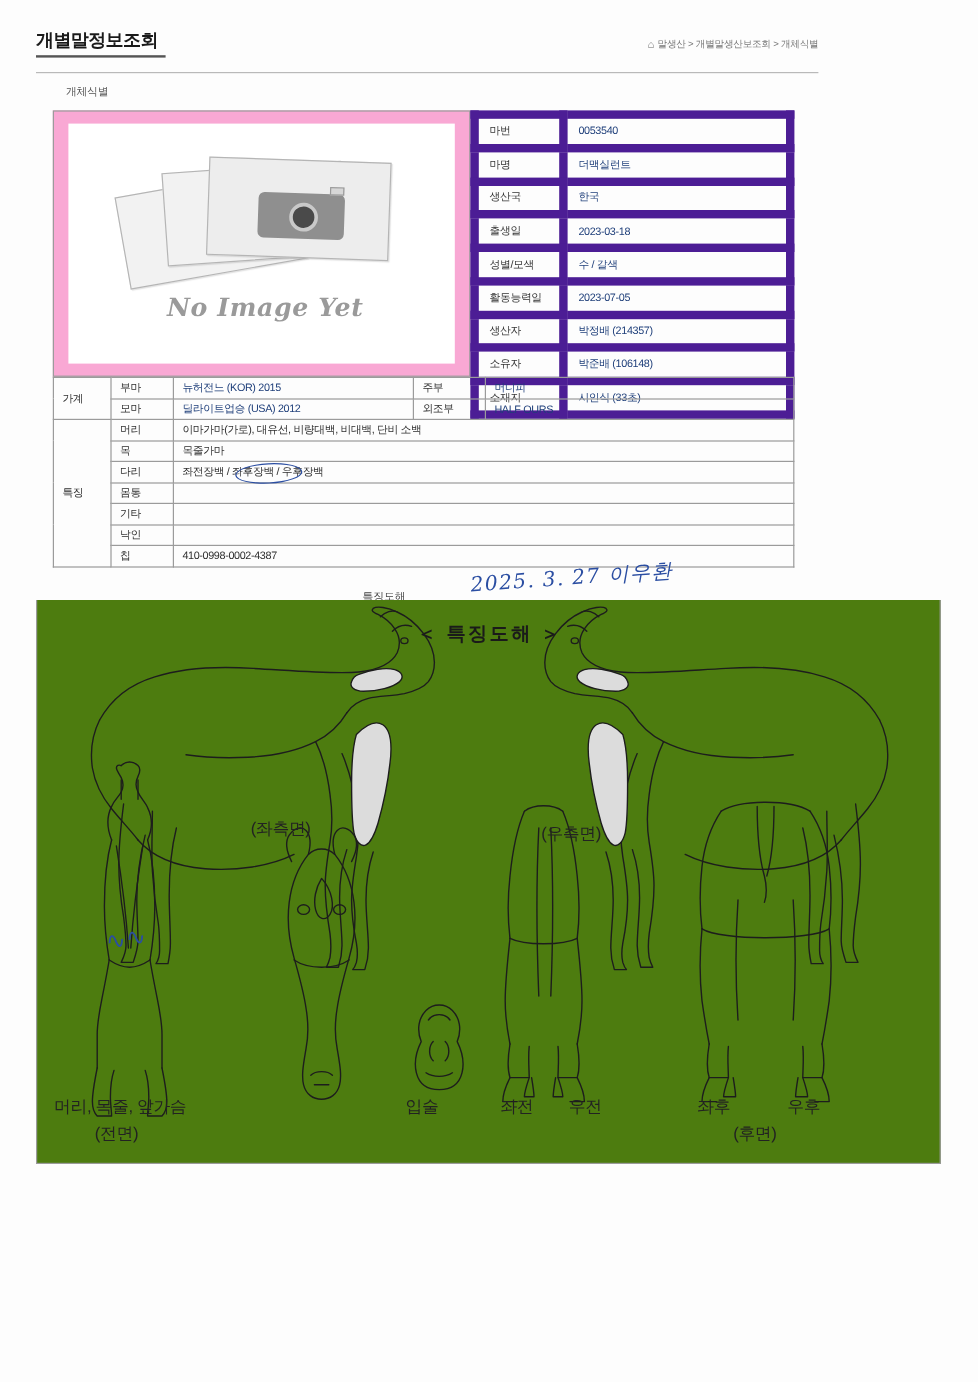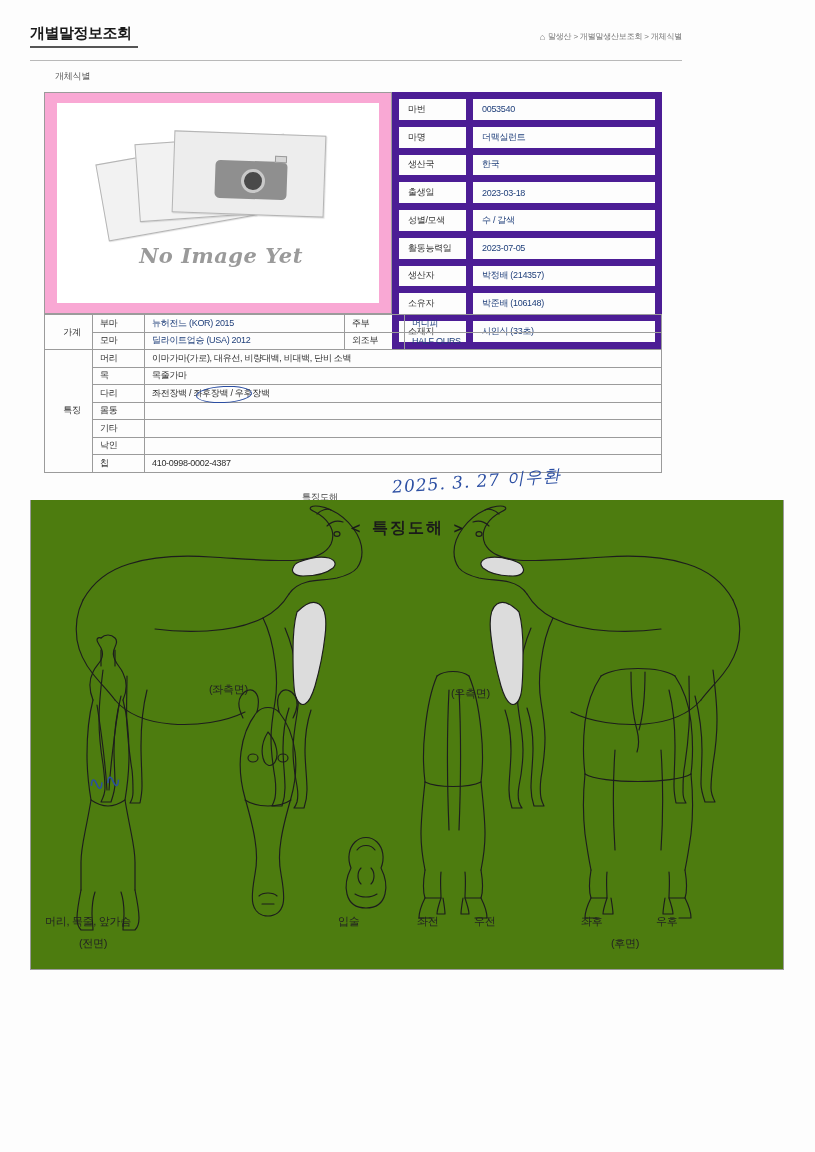--- a/index.html
+++ b/index.html
@@ -166,21 +166,21 @@
     font-size: 9px;
   }
   .ped-table td {
     border: 1px solid #9b9b9b;
     height: 17.5px;
     padding: 0 0 0 7px;
     letter-spacing: -0.3px;
     vertical-align: middle;
     color: #2e2e2e;
   }
-  .ped-table td.grp { width: 48px; text-align: center; }
+  .ped-table td.grp { width: 48px; }
   .ped-table td.k   { width: 52px; }
   .ped-table td.v   { width: 200px; color: #1f3f7a; }
   .ped-table td.k2  { width: 60px; }
   .ped-table td.v2  { color: #1f3f7a; }
 
   
   .hand {
     position: absolute;
     font-family: "DejaVu Serif", serif;
     color: #2b4ea2;
@@ -230,21 +230,21 @@
     left: 0; top: 18px;
     width: 754px;
     text-align: center;
     font-size: 16px;
     font-weight: bold;
     letter-spacing: 2px;
     color: #1a1a1a;
   }
   .dlabel {
     position: absolute;
-    font-size: 11px;
+    font-size: 14px;
     color: #222;
     letter-spacing: -0.3px;
     white-space: nowrap;
   }
   svg.horses { position: absolute; left: 0; top: 0; width: 754px; height: 470px; }
   svg.horses path, svg.horses ellipse, svg.horses line, svg.horses polyline {
     fill: none; stroke: #1d1d1d; stroke-width: 1.15; stroke-linejoin: round; stroke-linecap: round;
   }
   svg.horses .mane { fill: #dcdcdc; }
   .blue-scribble {

